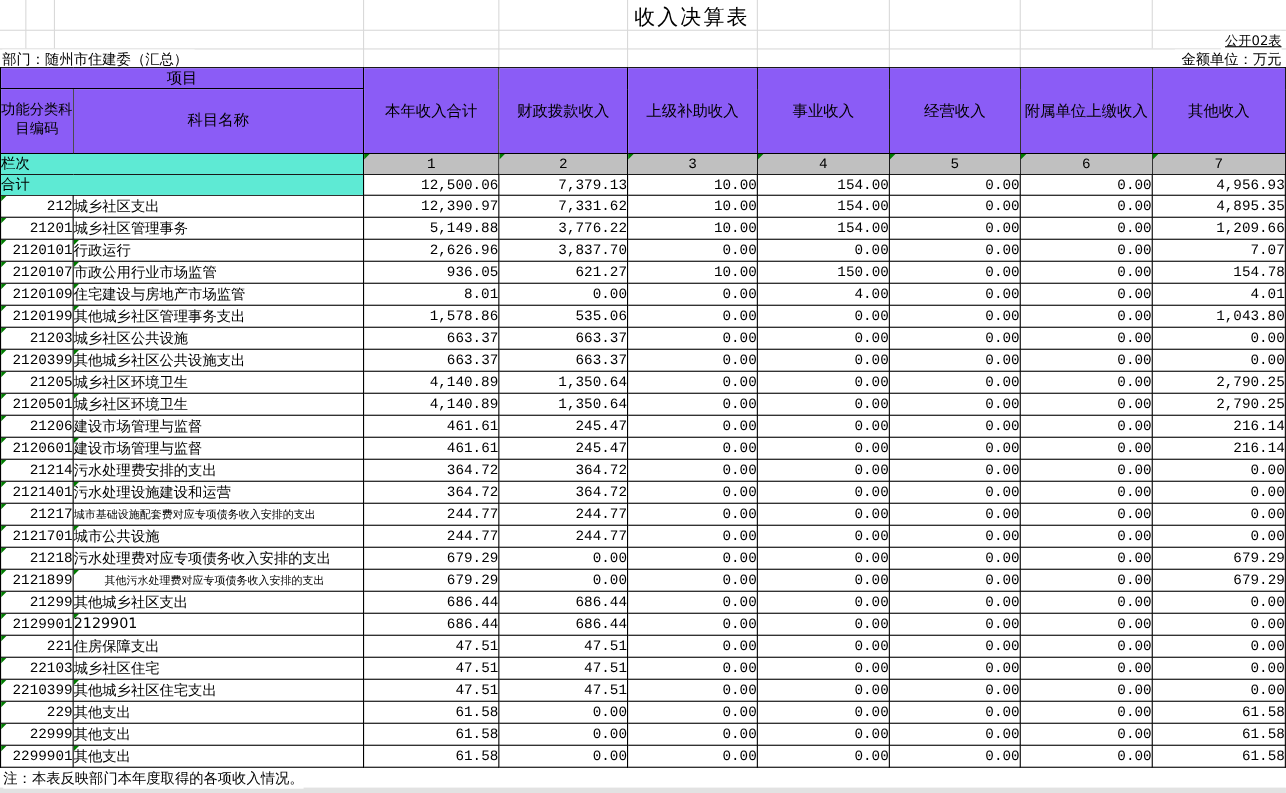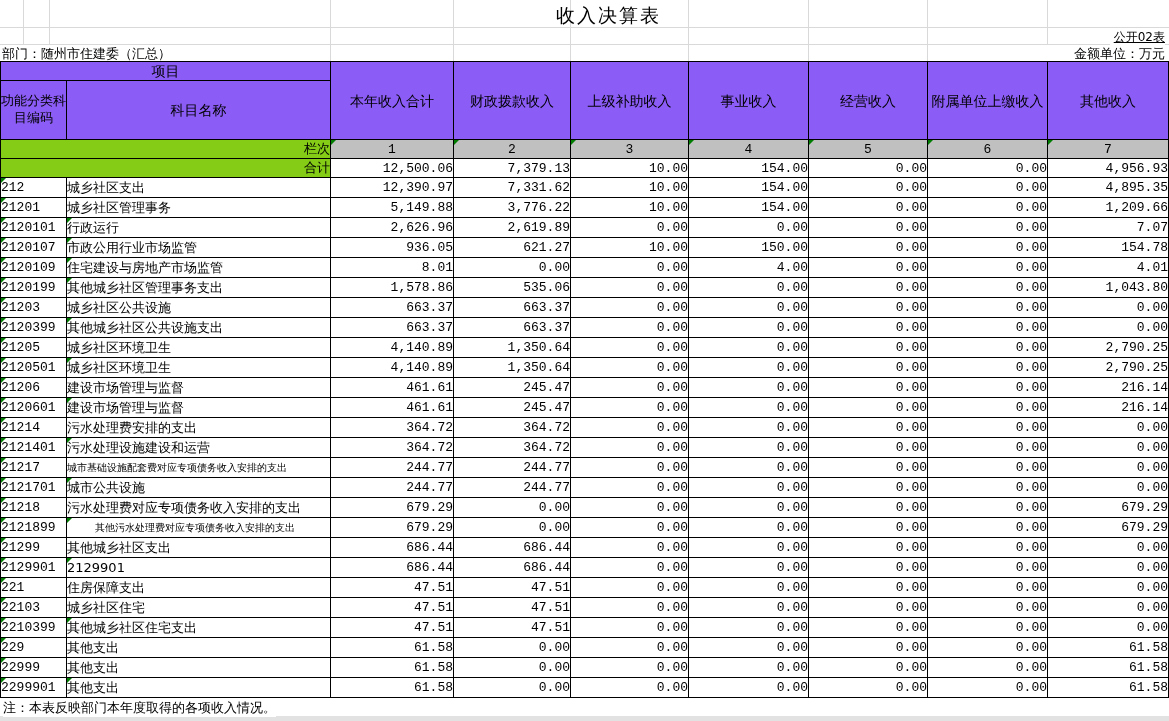--- a/index.html
+++ b/index.html
@@ -1,42 +1,42 @@
 <!DOCTYPE html>
 <html><head>
 <meta charset="utf-8">
 <style>
   html,body{margin:0;padding:0;background:#fff;}
   .sheet{position:relative;width:1169px;height:721px;background:#fff;overflow:hidden;
          font-family:"DejaVu Sans",sans-serif;color:#000;}
   
   .gl-v{position:absolute;top:0;width:1px;background:#d9d9d9;z-index:0;}
   .gl-h{position:absolute;left:0;width:1169px;height:1px;background:#d9d9d9;z-index:0;}
-  .title{position:absolute;left:556px;top:3px;width:146px;
+  .title{position:absolute;left:556px;top:3px;width:146px;text-align:center;
          font-size:19px;letter-spacing:2px;z-index:2;white-space:nowrap;}
   .sheet-label{position:absolute;right:4px;top:28px;font-size:12px;background:#fff;z-index:2;padding:1px 0 1px 4px;text-decoration:underline;}
   .department{position:absolute;left:2px;top:45px;font-size:13px;background:#fff;z-index:2;padding:0 6px 1px 0;}
   .unit{position:absolute;right:4px;top:45px;font-size:13px;background:#fff;z-index:2;padding:0 0 1px 6px;}
 
   table.grid{position:absolute;left:0;top:61px;z-index:3;border-collapse:collapse;
              table-layout:fixed;width:1168px;}
   table.grid td,table.grid th{border:1px solid #000;padding:0;position:relative;
              overflow:hidden;white-space:nowrap;font-weight:normal;vertical-align:middle;}
   .hdr{background:#8b5cf6;text-align:center;font-size:14px;white-space:normal!important;line-height:1.3;}
   tr.h1{height:19px;} tr.h2{height:59px;}
   .code-hdr{font-size:13px;padding:0 2px;}
   .col-hdr{padding:0 10px;}
   tr.lane{height:19px;} tr.total-row{height:19px;padding-left:16px;}
-  .lane-label,.total-label{background:#84cc16;text-align:right;font-size:13px;}
+  .lane-label,.total-label{background:#5eead4;text-align:left;font-size:13px;}
   .lane-num{background:#c0c0c0;text-align:center;font-size:13px;
             font-family:"Liberation Mono",monospace;}
   .total-val{font-family:"Liberation Mono",monospace;font-size:13px;font-weight:bold;
              text-align:right;padding-right:3px;}
   tbody#data-rows tr{height:20px;}
-  .code-cell{font-family:"Liberation Mono",monospace;font-size:13px;text-align:left;padding-left:2px;}
+  .code-cell{font-family:"Liberation Mono",monospace;font-size:13px;text-align:right;padding-left:2px;}
   .name-cell{font-size:13px;text-align:left;padding-left:3px;}
   .name-cell.indent{}
   .name-cell.small{font-size:10px;}
   .name-cell.small.indent{padding-left:28px;}
   .num{font-family:"Liberation Mono",monospace;font-size:13px;text-align:right;padding-right:3px;}
   .tri{position:absolute;top:0;left:0;width:0;height:0;
        border-top:5px solid #007c00;border-right:5px solid transparent;}
   .note{position:absolute;left:3px;top:699px;font-size:13px;background:#fff;z-index:2;}
   .bottom-strip{position:absolute;left:0;top:716px;width:1169px;height:5px;background:#e2e2e2;z-index:1;}
 </style>
@@ -130,21 +130,21 @@
       <td class="num">10.00</td>
       <td class="num">154.00</td>
       <td class="num">0.00</td>
       <td class="num">0.00</td>
       <td class="num">1,209.66</td>
     </tr>
         <tr>
       <td class="code-cell"><span class="tri"></span><span>2120101</span></td>
       <td class="name-cell indent"><span class="tri name-tri"></span><span>行政运行</span></td>
       <td class="num">2,626.96</td>
-      <td class="num">2,619.89</td>
+      <td class="num">3,837.70</td>
       <td class="num">0.00</td>
       <td class="num">0.00</td>
       <td class="num">0.00</td>
       <td class="num">0.00</td>
       <td class="num">7.07</td>
     </tr>
         <tr>
       <td class="code-cell"><span class="tri"></span><span>2120107</span></td>
       <td class="name-cell indent"><span class="tri name-tri"></span><span>市政公用行业市场监管</span></td>
       <td class="num">936.05</td>

